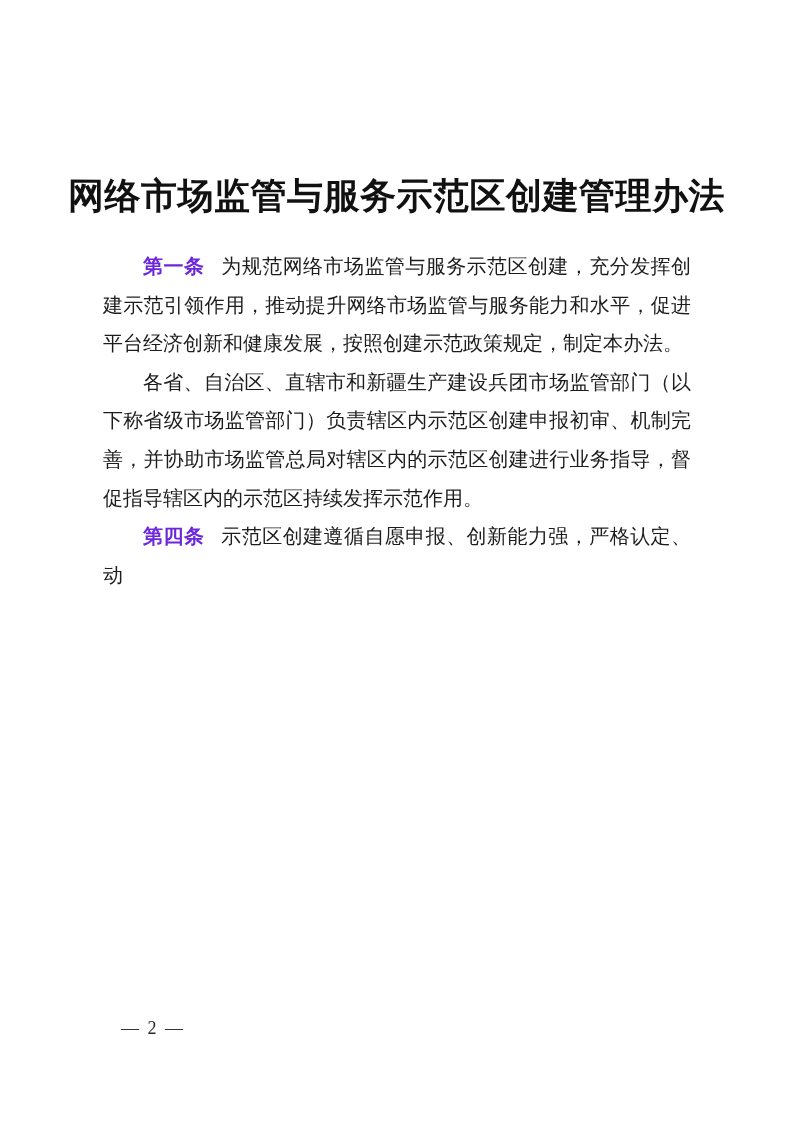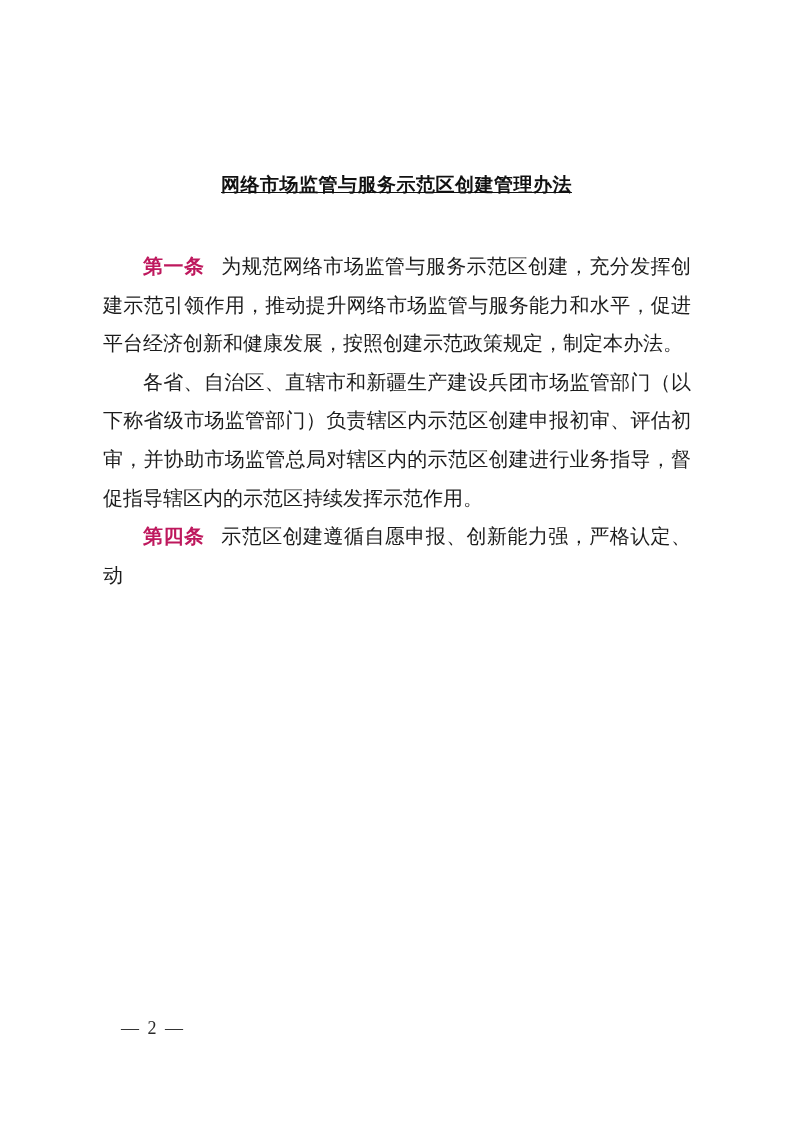--- a/index.html
+++ b/index.html
@@ -15,44 +15,43 @@
     overflow: hidden;
     font-family: "Liberation Serif", "DejaVu Serif", serif;
   }
   .doc-title {
     position: absolute;
     top: 172px;
     left: 0;
     width: 100%;
     margin: 0;
     text-align: center;
-    font-size: 19px;
+    font-size: 36px;
     font-weight: bold;
     letter-spacing: 0.5px;
     color: #111111;
-    text-decoration: underline;
   }
   .doc-body {
     position: absolute;
     top: 247px;
     left: 103px;
     width: 588px;
     font-size: 20px;
     line-height: 38.6px;
     text-align: justify;
     color: #1c1c1c;
   }
   .para {
     margin: 0;
     text-indent: 2em;
   }
   .article-label {
     font-weight: bold;
     margin-right: 0.85em;
-    color: #be185d;
+    color: #6d28d9;
   }
   .page-number {
     position: absolute;
     top: 1018px;
     left: 121px;
     font-size: 18px;
     letter-spacing: 2px;
     color: #2a2a2a;
   }
 </style>
@@ -61,19 +60,19 @@
 
 <div class="page">
   <h1 class="doc-title">网络市场监管与服务示范区创建管理办法</h1>
 
   <div class="doc-body" id="paragraphs">
   <p class="para"><span class="article-label">第一条</span><span class="para-text">为规范网络市场监管与服务示范区创建，充分发挥创建示范引领作用，推动提升网络市场监管与服务能力和水平，促进平台经济创新和健康发展，按照创建示范政策规定，制定本办法。</span></p>
 
 
 
 
-  <p class="para"><span class="para-text">各省、自治区、直辖市和新疆生产建设兵团市场监管部门（以下称省级市场监管部门）负责辖区内示范区创建申报初审、评估初审，并协助市场监管总局对辖区内的示范区创建进行业务指导，督促指导辖区内的示范区持续发挥示范作用。</span></p>
+  <p class="para"><span class="para-text">各省、自治区、直辖市和新疆生产建设兵团市场监管部门（以下称省级市场监管部门）负责辖区内示范区创建申报初审、机制完善，并协助市场监管总局对辖区内的示范区创建进行业务指导，督促指导辖区内的示范区持续发挥示范作用。</span></p>
 
   <p class="para"><span class="article-label">第四条</span><span class="para-text">示范区创建遵循自愿申报、创新能力强，严格认定、动</span></p>
 </div>
 
   <div class="page-number">— 2 —</div>
 </div>
 
 </body></html>

